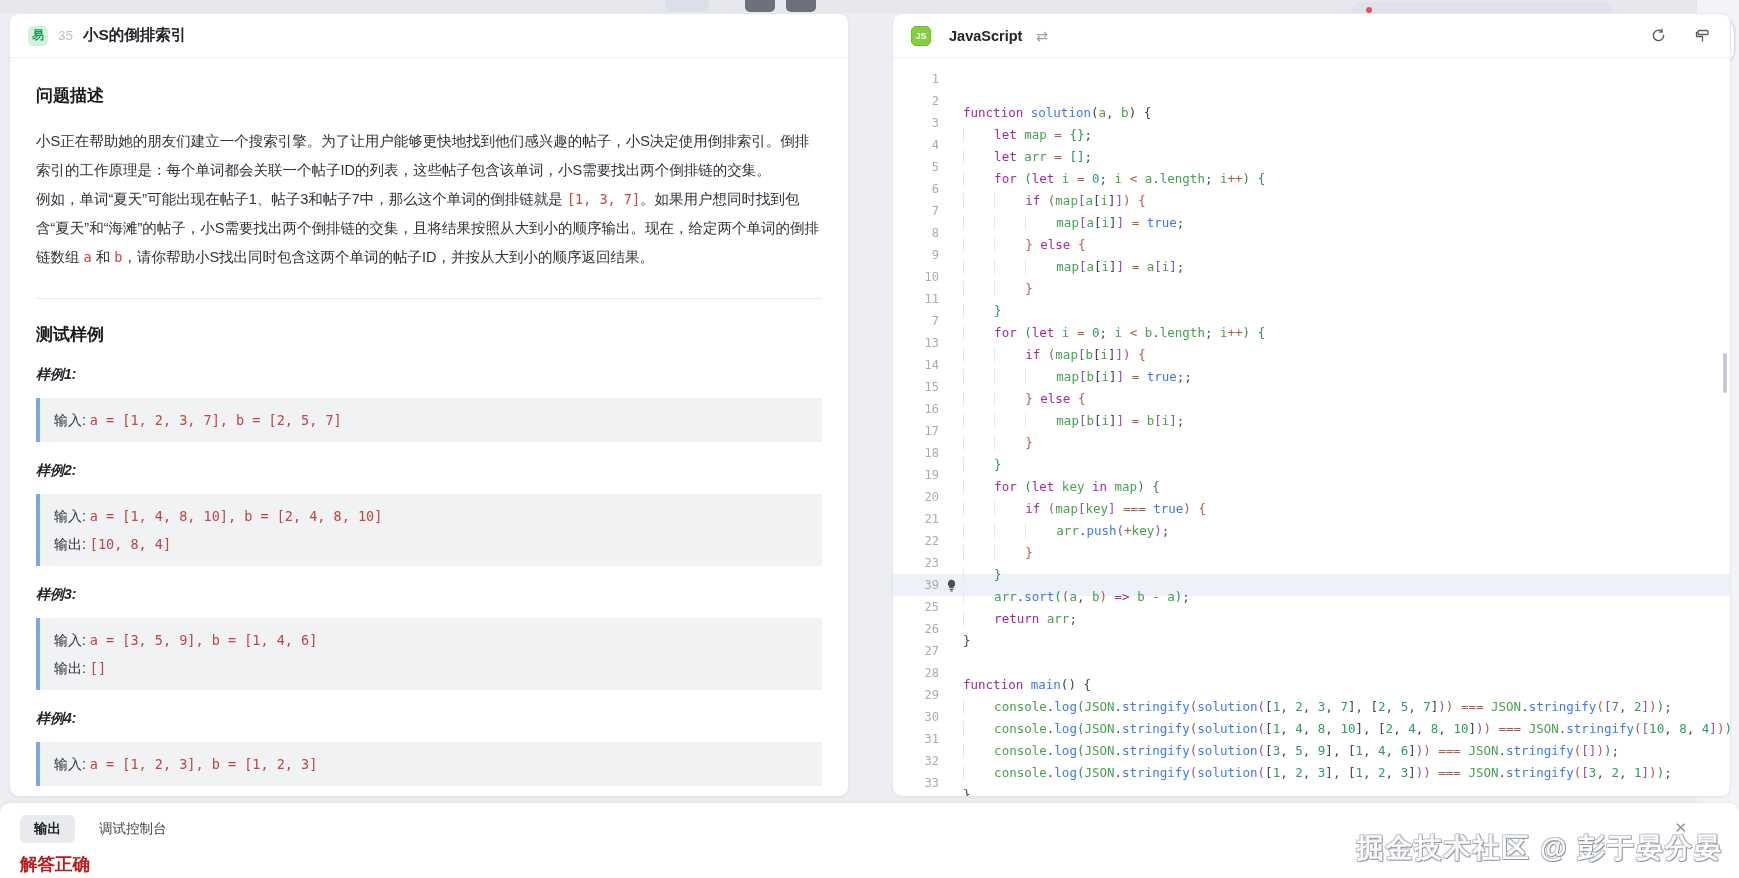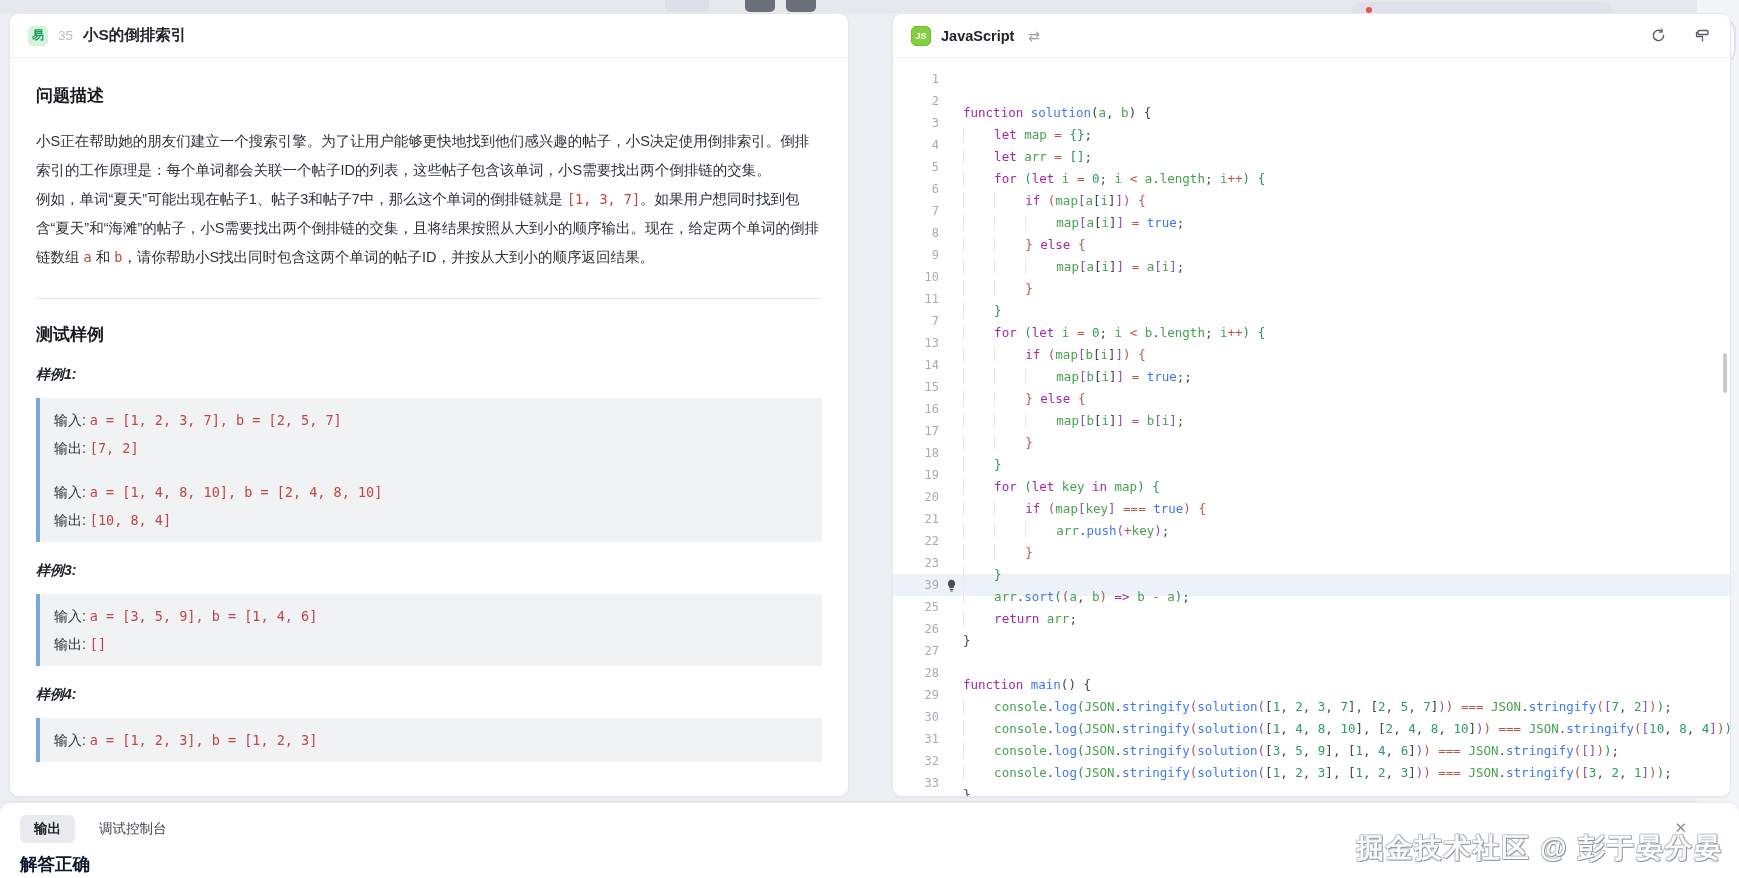--- a/index.html
+++ b/index.html
@@ -36,21 +36,21 @@
   .inline-code { font-family:"DejaVu Sans Mono", monospace; font-size:13.5px; color:#c24444; }
   .sec-hr { border:none; border-top:1px solid #e6e8ec; margin:26px 0 0 0; }
   .example-label { font-size:14px; font-weight:bold; font-style:italic; color:#22252b; margin:20px 0 14px 0; }
   .example-block { background:#f1f2f4; border-left:4px solid #79a8dc; padding:8px 14px; line-height:27px; }
   .io-label { font-size:14px; color:#2a2d33; }
   .io-value { font-family:"DejaVu Sans Mono", monospace; font-size:13.5px; color:#c24444;text-align:center; }
 
   
   .lang-icon { width:20px; height:20px; border-radius:5px; background:#84cf3f; color:#fff; font-size:9px; font-weight:bold;
                display:flex; align-items:center; justify-content:center; flex:none; border:1px solid #6fbc2e; }
-  .lang-name { color:#22252b; font-size:14.5px; font-weight:bold; margin-left:10px; }
+  .lang-name { color:#22252b; font-size:14.5px; font-weight:bold; margin-left:18px; }
   .swap-icon { color:#9aa0ac; font-size:14px; margin-left:14px; }
   .hdr-spacer { flex:1; }
   .hdr-icon-btn { width:20px; height:20px; display:flex; align-items:center; justify-content:center; margin-left:24px; color:#555b66; cursor:pointer; }
 
   
   .code-area { position:relative; padding-top:10px; height:740px; }
   .c-row { display:flex; height:22px; line-height:22px; }
   .c-row.active { background:#edf1f8; }
   .ln { width:46px; flex:none; text-align:right; color:#a6abb6;
         font-family:"DejaVu Sans Mono", monospace; font-size:12px; }
@@ -70,21 +70,21 @@
   .ai-label { font-size:11.5px; font-weight:bold; color:#2a2d33; margin-top:2px; }
   .debug-btn { position:absolute; left:1709px; top:84px; width:22px; height:22px; display:flex; align-items:center;
                justify-content:center; color:#565c66; cursor:pointer; }
 
   
   .bottom-panel { position:absolute; left:0; top:803px; width:1739px; height:75px; background:#fff;
                   border-radius:10px 10px 0 0; box-shadow:0 -1px 3px rgba(25,30,50,.06); padding:12px 20px; }
   .tabs-row { display:flex; align-items:center; }
   .tab { font-size:13.5px; color:#3a3e45; padding:5px 14px; border-radius:6px; cursor:pointer; margin-right:10px; }
   .tab.active { background:#e9eaee; color:#1d2025; font-weight:bold; }
-  .result-text { color:#0f172a; font-size:17.5px; font-weight:bold; margin-top:9px; }
+  .result-text { color:#b91c1c; font-size:17.5px; font-weight:bold; margin-top:9px; }
   .close-x { position:absolute; right:52px; top:16px; color:#8a8f99; font-size:15px; cursor:pointer; }
 
   .watermark { position:absolute; right:16px; bottom:12px; font-size:27px; font-weight:bold; color:#fbfbfc;
                text-shadow:1px 1px 0 #9298a3, -1px -1px 0 #c6cad2, 1px -1px 0 #b4b9c2, -1px 1px 0 #b4b9c2;
                letter-spacing:2px; pointer-events:none; z-index:50; }
 </style>
 </head>
 <body>
 
 <div class="top-strip">
@@ -135,22 +135,22 @@
     <div id="desc-paragraphs">
         <p class="desc-p"><span>小S正在帮助她的朋友们建立一个搜索引擎。为了让用户能够更快地找到他们感兴趣的帖子，小S决定使用倒排索引。倒排索引的工作原理是：每个单词都会关联一个帖子ID的列表，这些帖子包含该单词，小S需要找出两个倒排链的交集。</span></p>
         <p class="desc-p"><span>例如，单词“夏天”可能出现在帖子1、帖子3和帖子7中，那么这个单词的倒排链就是 </span><span class="inline-code">[1, 3, 7]</span><span>。如果用户想同时找到包含“夏天”和“海滩”的帖子，小S需要找出两个倒排链的交集，且将结果按照从大到小的顺序输出。现在，给定两个单词的倒排链数组 </span><span class="inline-code">a</span><span> 和 </span><span class="inline-code">b</span><span>，请你帮助小S找出同时包含这两个单词的帖子ID，并按从大到小的顺序返回结果。</span></p>
       </div>
     <hr class="sec-hr">
     <div class="sec-h2">测试样例</div>
     <div id="examples">
         <div class="example-label">样例1:</div>
         <div class="example-block">
           <div><span class="io-label">输入: </span><span class="io-value">a = [1, 2, 3, 7], b = [2, 5, 7]</span></div>
-          <div><span class="io-label">输出: </span><span class="io-value">[7, 2]</span></div>
-        </div>
+        </div>
+        <div class="example-label">样例2:</div>
         <div class="example-block">
           <div><span class="io-label">输入: </span><span class="io-value">a = [1, 4, 8, 10], b = [2, 4, 8, 10]</span></div>
           <div><span class="io-label">输出: </span><span class="io-value">[10, 8, 4]</span></div>
         </div>
         <div class="example-label">样例3:</div>
         <div class="example-block">
           <div><span class="io-label">输入: </span><span class="io-value">a = [3, 5, 9], b = [1, 4, 6]</span></div>
           <div><span class="io-label">输出: </span><span class="io-value">[]</span></div>
         </div>
         <div class="example-label">样例4:</div>

